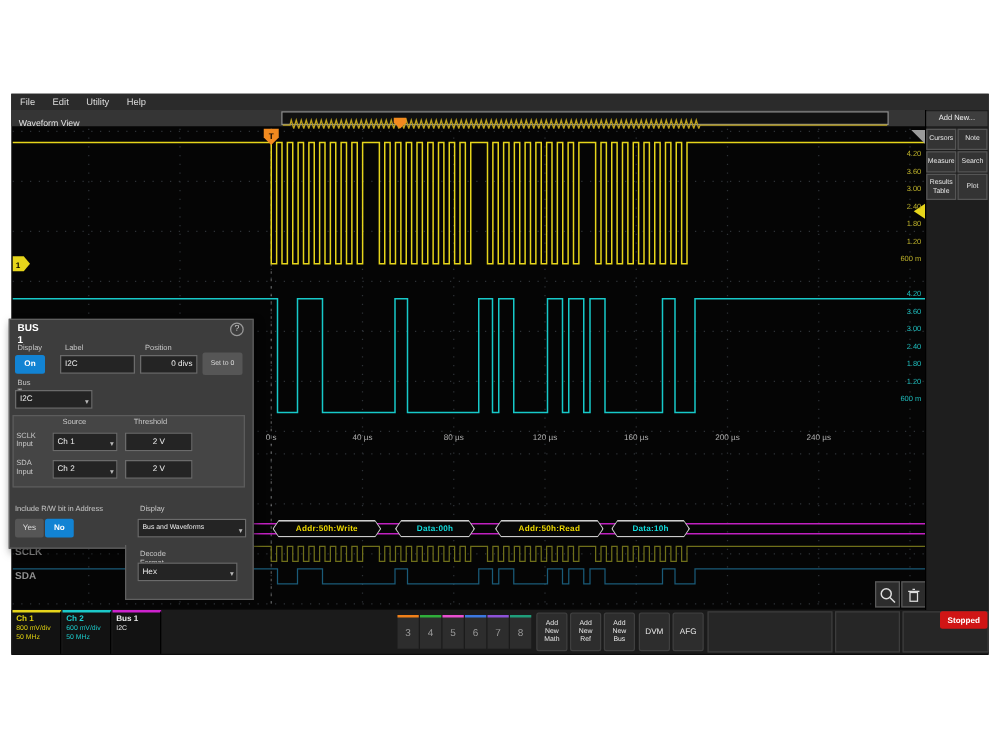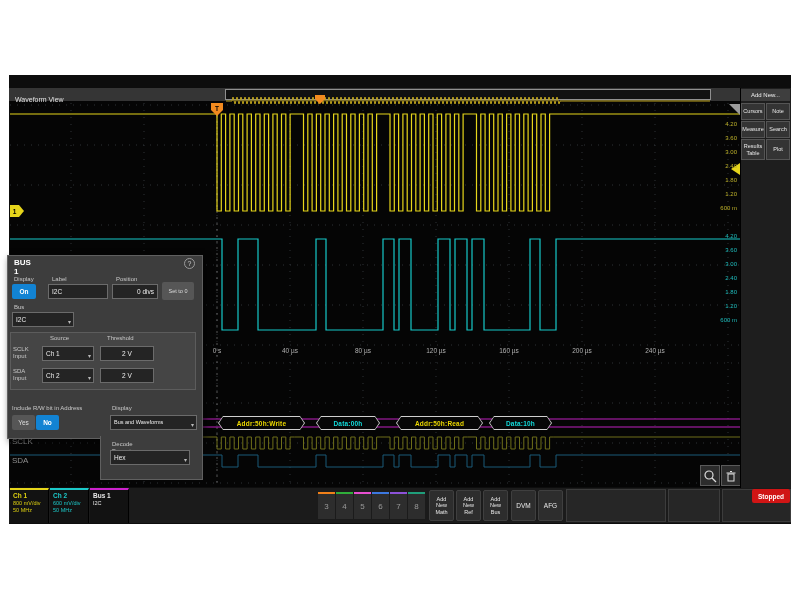--- a/index.html
+++ b/index.html
@@ -12,21 +12,21 @@
   .viewbar{left:9px;top:88px;width:731px;height:13px;background:#353535;z-index:5}
   .viewbar span{font-size:7px;color:#e3e3e3;line-height:13px;padding-left:6px}
   
   .wave{left:10px;top:101px;width:730px;height:386px;background:#050505;z-index:1}
   #grid line{stroke:#2e3237;stroke-width:1;stroke-dasharray:1 6}
   .nav{left:225px;top:89px;width:486px;height:11px;background:#111;border:1px solid #8f8f8f;box-sizing:border-box;z-index:8}
   .tl{top:347px;color:#b0b0b0;font-size:6.5px;transform:translateX(-50%);z-index:6}
   .sc{width:24px;text-align:right;font-size:6px;left:713px;z-index:6}
   .sc1{color:#bdb12a}
   .sc2{color:#1fbdbd}
-  .wavelbl{left:12px;color:#8f8f8f;font-size:8px;font-weight:normal;z-index:6}
+  .wavelbl{left:12px;color:#8f8f8f;font-size:8px;font-weight:bold;z-index:6}
   .busbox{height:14px;top:416px;z-index:7;clip-path:polygon(5px 0,calc(100% - 5px) 0,100% 50%,calc(100% - 5px) 100%,5px 100%,0 50%);background:#cfcfcf}
   .busbox .in{position:absolute;left:1px;right:1px;top:1px;bottom:1px;clip-path:polygon(4px 0,calc(100% - 4px) 0,100% 50%,calc(100% - 4px) 100%,4px 100%,0 50%);background:#070707;display:flex;align-items:center;justify-content:center;font-size:6.5px;font-weight:bold;letter-spacing:.2px}
   .busbox.addr .in{color:#ecd800}
   .busbox.data .in{color:#12dcdc}
   .tool{width:20px;height:21px;background:#2c2c2c;border:1px solid #5a5a5a;box-sizing:border-box;display:flex;align-items:center;justify-content:center;z-index:8}
   
   .sidebar{left:740px;top:88px;width:51px;height:400px;background:#1e1e1e;border-left:1px solid #000;box-sizing:border-box;z-index:10}
   .sb-head{left:741px;top:89px;width:49px;height:12px;background:#3e3e3e;color:#eee;font-size:6px;text-align:center;line-height:12px;z-index:11}
   .sb-btn{width:24px;height:17px;background:#343434;border:1px solid #555;box-sizing:border-box;color:#e8e8e8;font-size:5.5px;display:flex;align-items:center;justify-content:center;text-align:center;line-height:1.1;z-index:11}
   
@@ -70,20 +70,26 @@
   .tr-src{border:1px solid #e6d51b;color:#e6d51b;font-size:5.5px;width:8px;height:8px;display:flex;align-items:center;justify-content:center;box-sizing:border-box}
   .pos-tri{width:0;height:0;border-left:3px solid transparent;border-right:3px solid transparent;border-bottom:5px solid #e8c83c}
 </style>
 </head>
 <body>
 
 <div class="page">
 
   <div class="abs app-bg"></div>
 
+  <div class="abs menubar">
+    <span>File</span>
+    <span>Edit</span>
+    <span>Utility</span>
+    <span>Help</span>
+  </div>
 
   <div class="abs viewbar">
     <span>Waveform View</span>
   </div>
 
   <div class="abs nav">
     <svg width="484" height="9">
       <path id="nav-path" fill="none" stroke="#bfa41c" stroke-width="1" d="M0,6 H6 L7,2 L9,9 L11,2 L13,9 L15,2 L17,9 L19,2 L21,9 L23,2 L25,9 L27,2 L29,9 L31,2 L33,9 L35,2 L37,9 L39,2 L41,9 L43,2 L45,9 L47,2 L49,9 L51,2 L53,9 L55,2 L57,9 L59,2 L61,9 L63,2 L65,9 L67,2 L69,9 L71,2 L73,9 L75,2 L77,9 L79,2 L81,9 L83,2 L85,9 L87,2 L89,9 L91,2 L93,9 L95,2 L97,9 L99,2 L101,9 L103,2 L105,9 L107,2 L109,9 L111,2 L113,9 L115,2 L117,9 L119,2 L121,9 L123,2 L125,9 L127,2 L129,9 L131,2 L133,9 L135,2 L137,9 L139,2 L141,9 L143,2 L145,9 L147,2 L149,9 L151,2 L153,9 L155,2 L157,9 L159,2 L161,9 L163,2 L165,9 L167,2 L169,9 L171,2 L173,9 L175,2 L177,9 L179,2 L181,9 L183,2 L185,9 L187,2 L189,9 L191,2 L193,9 L195,2 L197,9 L199,2 L201,9 L203,2 L205,9 L207,2 L209,9 L211,2 L213,9 L215,2 L217,9 L219,2 L221,9 L223,2 L225,9 L227,2 L229,9 L231,2 L233,9 L235,2 L237,9 L239,2 L241,9 L243,2 L245,9 L247,2 L249,9 L251,2 L253,9 L255,2 L257,9 L259,2 L261,9 L263,2 L265,9 L267,2 L269,9 L271,2 L273,9 L275,2 L277,9 L279,2 L281,9 L283,2 L285,9 L287,2 L289,9 L291,2 L293,9 L295,2 L297,9 L299,2 L301,9 L303,2 L305,9 L307,2 L309,9 L311,2 L313,9 L315,2 L317,9 L319,2 L321,9 L323,2 L325,9 L327,2 L329,9 L331,2 L333,9 L334,6 H484"></path>
       <polygon points="89,0 99,0 99,4 94,9 89,4" fill="#f28a1f"></polygon>
     </svg>

